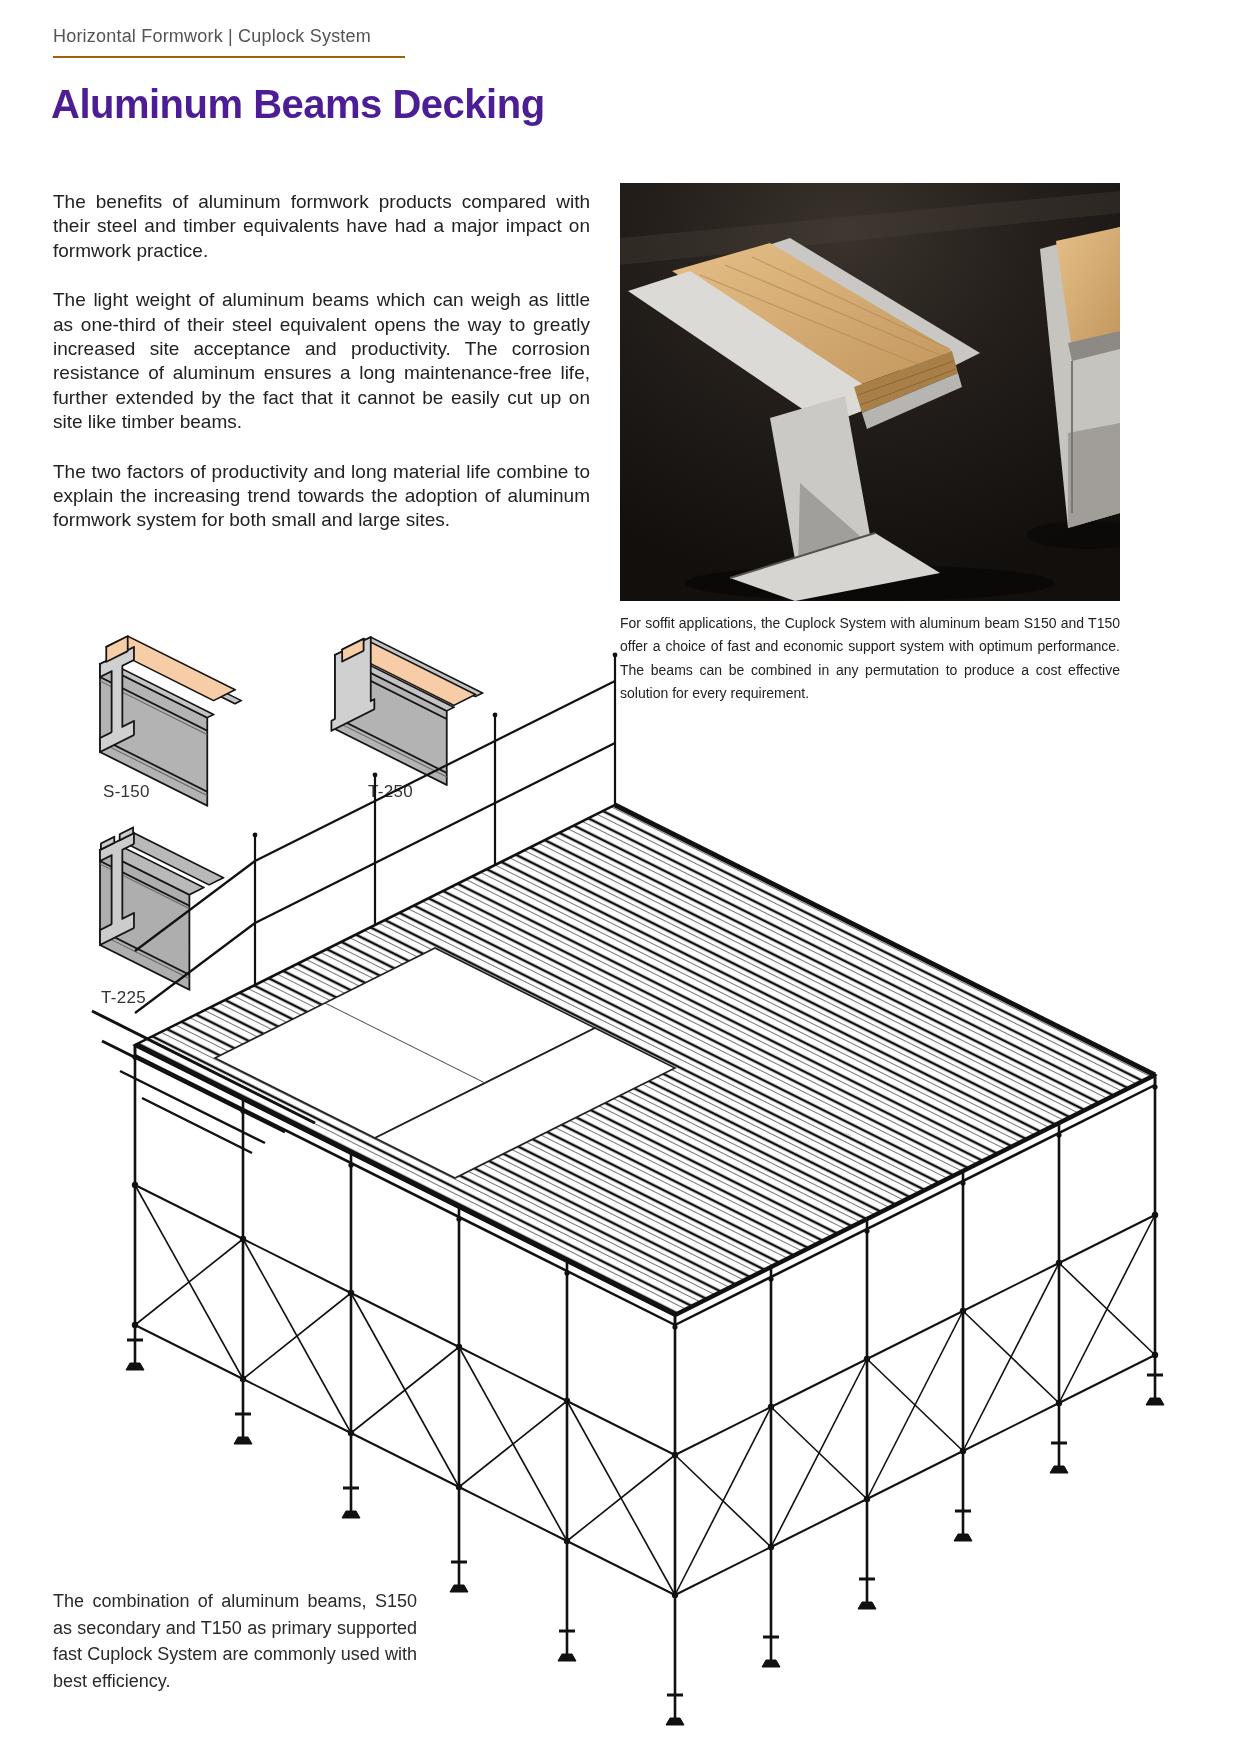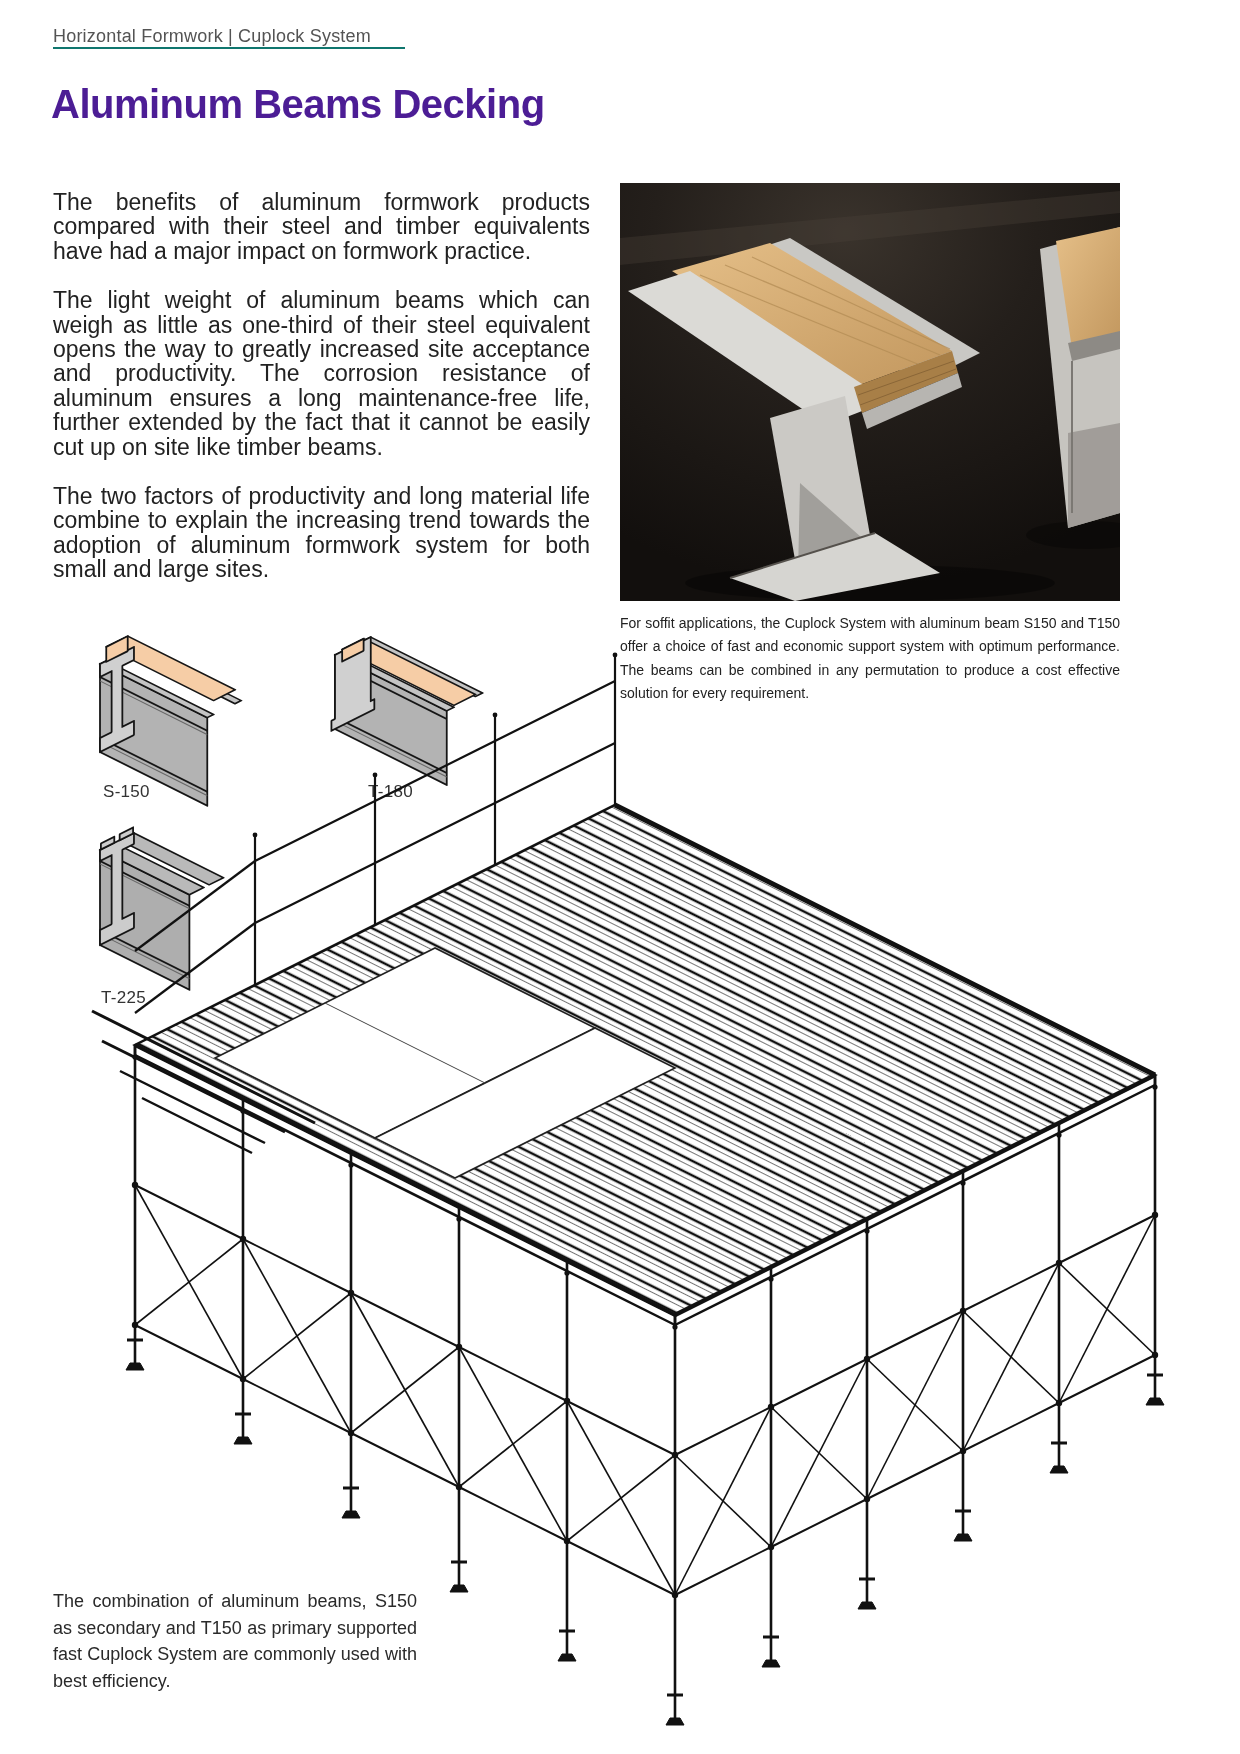--- a/index.html
+++ b/index.html
@@ -2,30 +2,30 @@
 <html><head>
 <meta charset="utf-8">
 <style>
   html,body{margin:0;padding:0;background:#e8e8e8;}
   .page{
     position:relative;width:1240px;height:1754px;margin:0 auto;background:#ffffff;
     font-family:"Liberation Sans","DejaVu Sans",sans-serif;color:#1f1f1f;overflow:hidden;
   }
   .crumb-wrap{
     position:absolute;left:53px;top:26px;width:352px;
-    border-bottom:2px solid #0f766e;
+    border-bottom:2px solid #a16207;padding-bottom:9px;
   }
   .crumb{font-size:18px;color:#545454;letter-spacing:0.2px;}
   .title{
     position:absolute;left:51px;top:82px;margin:0;
     font-size:40px;font-weight:bold;color:#4c1d95;letter-spacing:-0.5px;
   }
   .col-left{position:absolute;left:53px;top:190px;width:537px;}
   .col-left p{
-    margin:0 0 25px 0;font-size:23px;line-height:24.4px;
+    margin:0 0 25px 0;font-size:19px;line-height:24.4px;
     text-align:justify;color:#222;
   }
   .photo{
     position:absolute;left:620px;top:183px;width:500px;height:418px;
     background:#16120f;
   }
   .caption-right{
     position:absolute;left:620px;top:612px;width:500px;margin:0;
     font-size:14px;line-height:23.3px;text-align:justify;color:#222;
   }
@@ -165,21 +165,21 @@
         <g transform="matrix(0.894,-0.447,0,1,60,270)">
           <path d="M0 0 H38 V11 H25 V80 H38 V95 H0 V80 H13 V11 H0 Z" fill="#cccccc"></path>
           <rect x="1" y="-6" width="15" height="6" fill="#cccccc"></rect>
           <rect x="22" y="-6" width="15" height="6" fill="#cccccc"></rect>
         </g>
       </g>
     </g>
   </svg>
 
   <div class="beam-label" id="lbl-s150">S-150</div>
-  <div class="beam-label" id="lbl-t150">T-180</div>
+  <div class="beam-label" id="lbl-t150">T-250</div>
   <div class="beam-label" id="lbl-t225">T-225</div>
 
   <svg id="scaffold" class="scaffold" viewBox="0 0 1160 1154">
     <defs>
       <pattern id="hatch" patternUnits="userSpaceOnUse" width="400" height="13" patternTransform="rotate(26.565)">
         <rect width="400" height="13" fill="#ffffff"></rect>
         <line x1="0" y1="2" x2="400" y2="2" stroke="#111" stroke-width="2.4"></line>
         <line x1="0" y1="7.5" x2="400" y2="7.5" stroke="#777" stroke-width="1"></line>
       </pattern>
     </defs>

